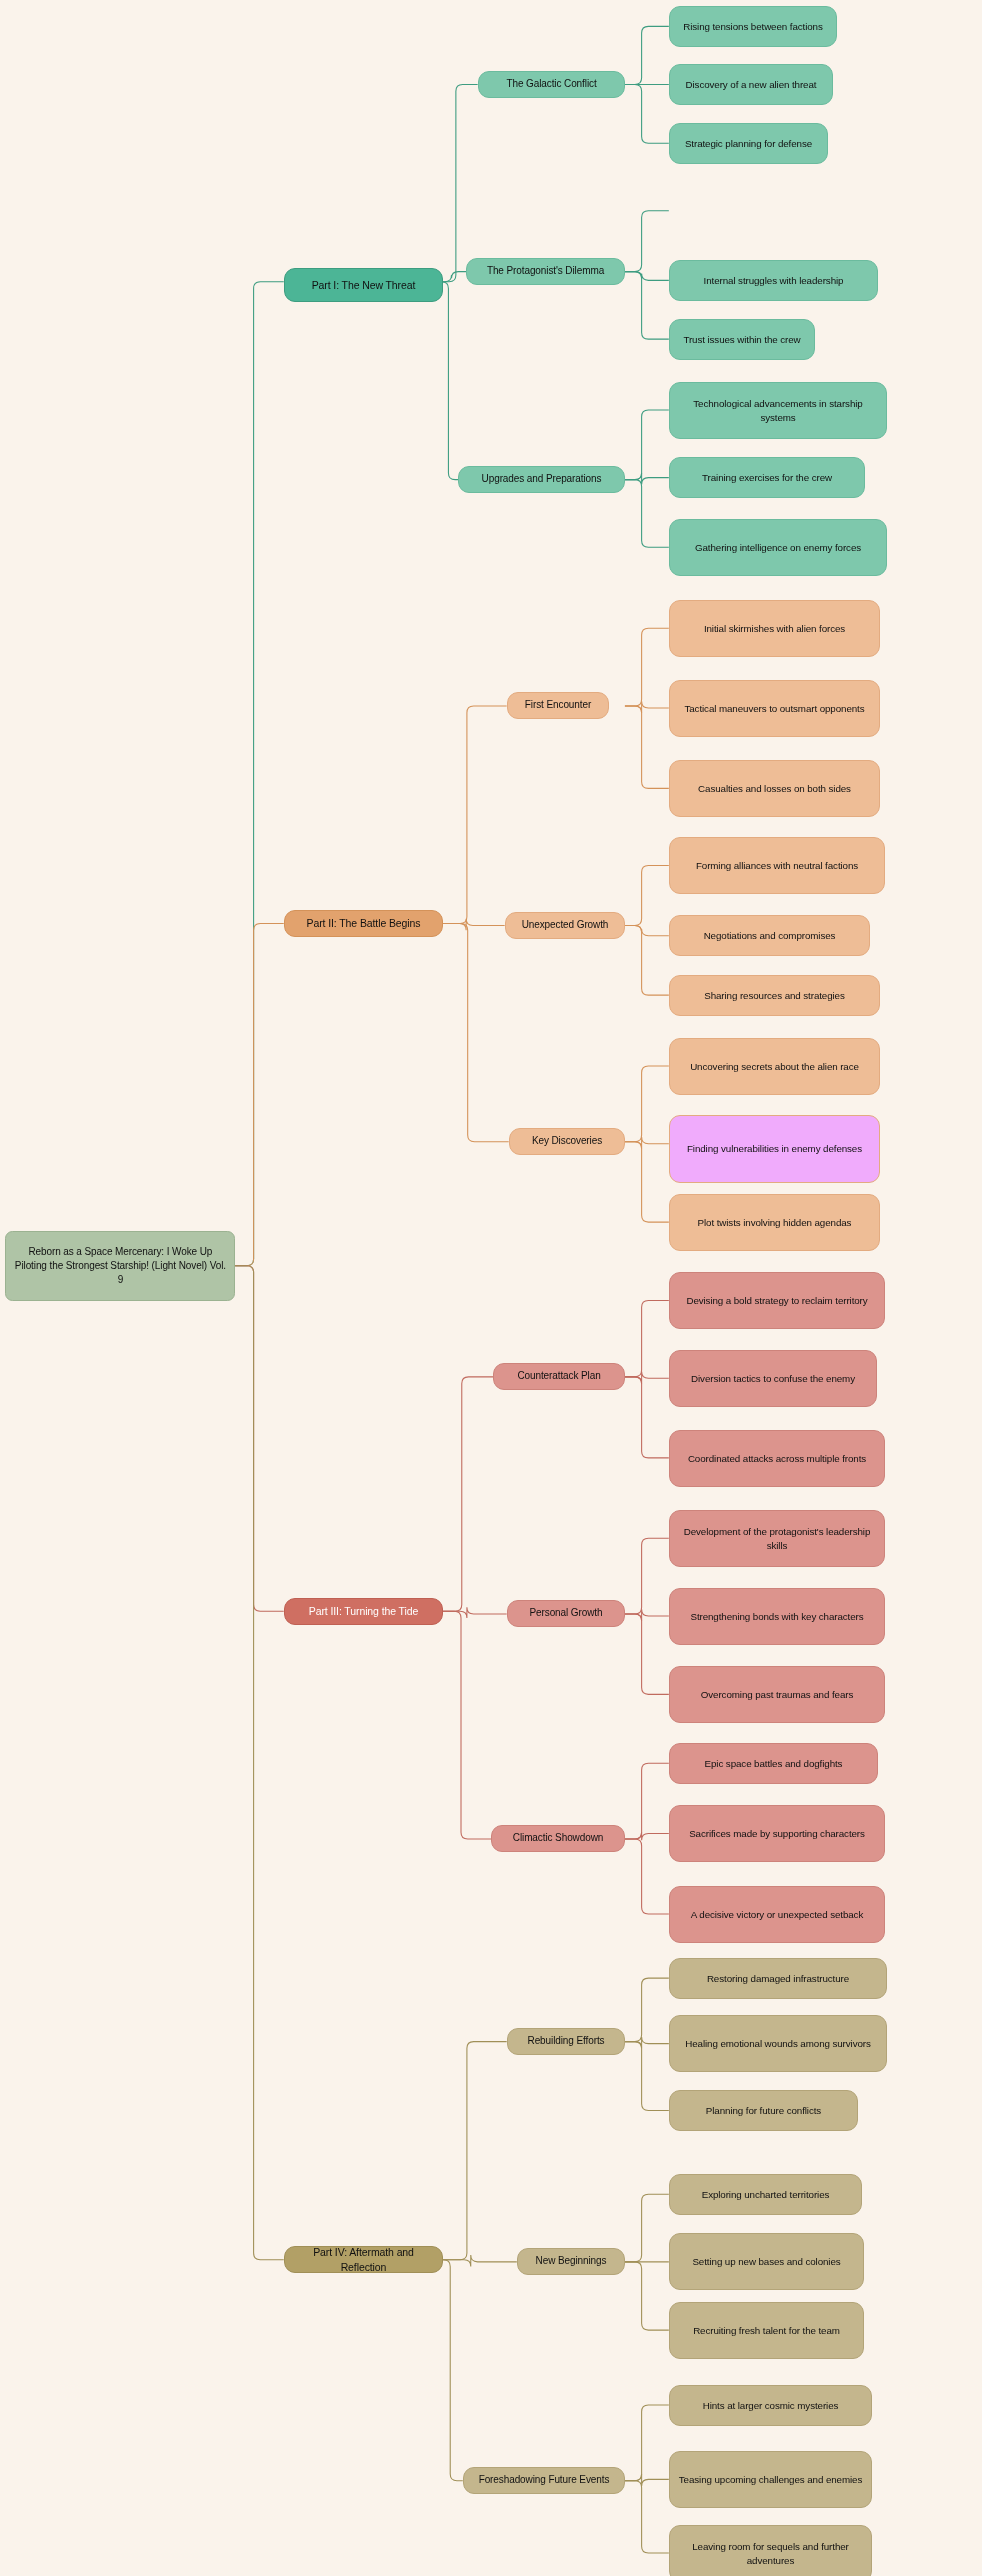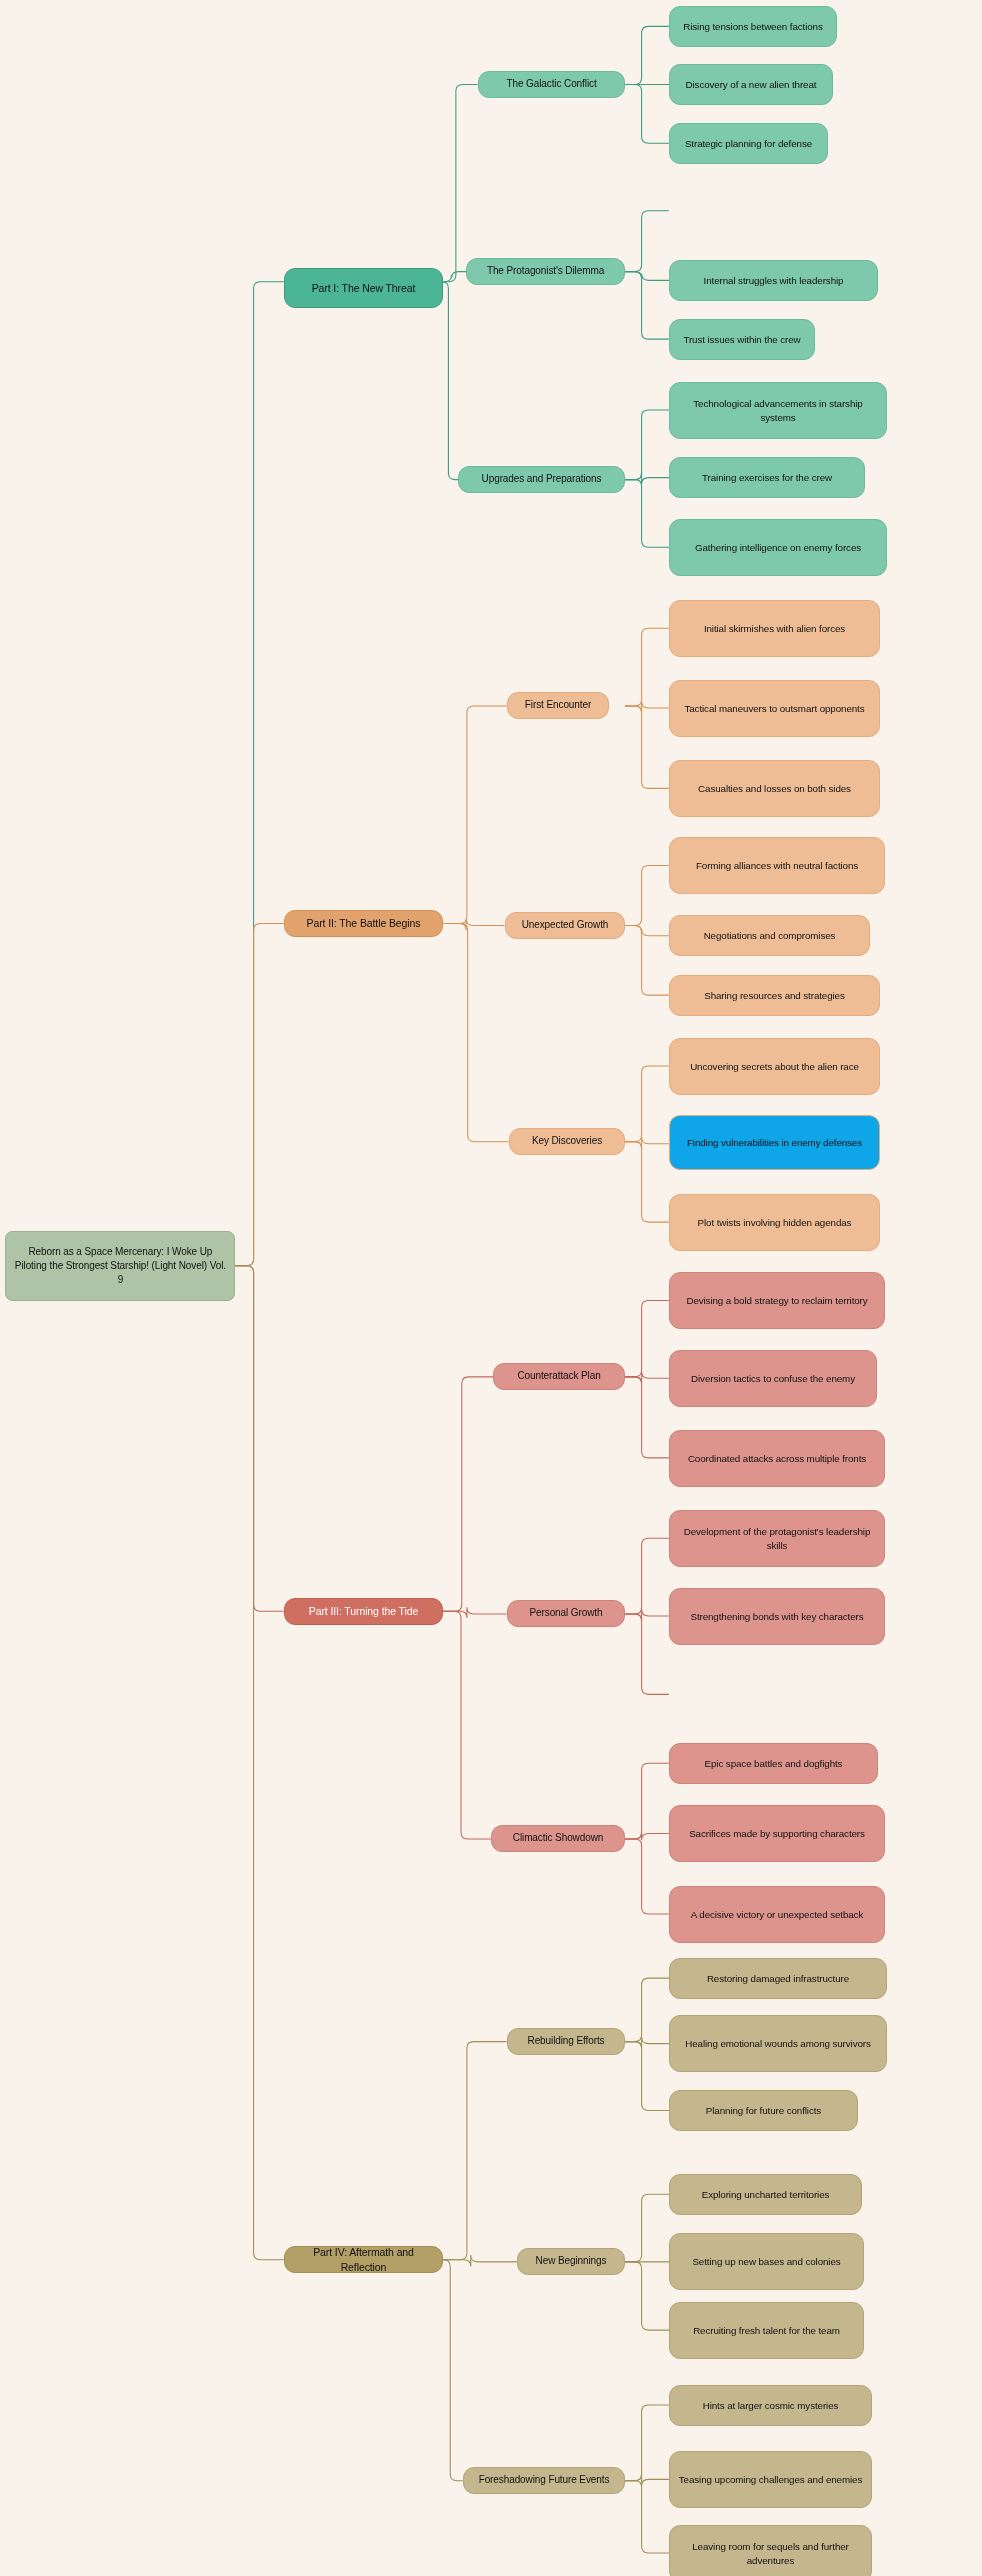--- a/index.html
+++ b/index.html
@@ -100,21 +100,21 @@
       <path d="M 925 3348 L 990 3348" fill="none" stroke="#a08f57" stroke-width="1.6"></path>
       <path d="M 925 3348 L 939.7 3348 Q 949.7 3348 949.7 3358 L 949.7 3439 Q 949.7 3449 959.7 3449 L 990 3449" fill="none" stroke="#a08f57" stroke-width="1.6"></path>
       <path d="M 655 3345 L 656.4 3345 Q 666.4 3345 666.4 3355 L 666.4 3662 Q 666.4 3672 676.4 3672 L 685 3672" fill="none" stroke="#a08f57" stroke-width="1.6"></path>
       <path d="M 925 3672 L 939.7 3672 Q 949.7 3672 949.7 3662 L 949.7 3570 Q 949.7 3560 959.7 3560 L 990 3560" fill="none" stroke="#a08f57" stroke-width="1.6"></path>
       <path d="M 925 3672 L 939.7 3672 Q 949.7 3672 949.7 3662 L 949.7 3680 Q 949.7 3670 959.7 3670 L 990 3670" fill="none" stroke="#a08f57" stroke-width="1.6"></path>
       <path d="M 925 3672 L 939.7 3672 Q 949.7 3672 949.7 3682 L 949.7 3769 Q 949.7 3779 959.7 3779 L 990 3779" fill="none" stroke="#a08f57" stroke-width="1.6"></path>
     </svg>
 <div class="node root" style="left: 5.4px; top: 1231px; width: 230px; height: 70px; background: rgb(175, 196, 166); border: 0.7px solid rgb(155, 178, 145);">
       <span>Reborn as a Space Mercenary: I Woke Up Piloting the Strongest Starship! (Light Novel) Vol. 9</span>
     </div>
-    <div class="node branch" style="left: 284px; top: 268px; width: 159px; height: 40px; background: rgb(76, 181, 150); border: 0.7px solid rgb(61, 156, 128); text-align: center;">
+    <div class="node branch" style="left: 284px; top: 268px; width: 159px; height: 34px; background: rgb(76, 181, 150); border: 0.7px solid rgb(61, 156, 128); text-align: center;">
       <span>Part I: The New Threat</span>
     </div>
     <div class="node sub" style="left: 478px; top: 71px; width: 147px; height: 27px; background: rgb(126, 200, 172); border: 0.7px solid rgb(107, 187, 158);">
       <span>The Galactic Conflict</span>
     </div>
     <div class="node leaf" style="left: 669px; top: 6px; width: 168px; height: 41px; background: rgb(126, 200, 172); border: 0.7px solid rgb(107, 187, 158);">
       <span>Rising tensions between factions</span>
     </div>
     <div class="node leaf" style="left: 669px; top: 64px; width: 164px; height: 41px; background: rgb(126, 200, 172); border: 0.7px solid rgb(107, 187, 158);">
       <span>Discovery of a new alien threat</span>
@@ -169,21 +169,21 @@
     </div>
     <div class="node leaf" style="left: 669px; top: 975px; width: 211px; height: 41px; background: rgb(238, 189, 150); border: 0.7px solid rgb(227, 171, 128);">
       <span>Sharing resources and strategies</span>
     </div>
     <div class="node sub" style="left: 509px; top: 1128px; width: 116px; height: 27px; background: rgb(238, 189, 150); border: 0.7px solid rgb(227, 171, 128);">
       <span>Key Discoveries</span>
     </div>
     <div class="node leaf" style="left: 669px; top: 1038px; width: 211px; height: 57px; background: rgb(238, 189, 150); border: 0.7px solid rgb(227, 171, 128);">
       <span>Uncovering secrets about the alien race</span>
     </div>
-    <div class="node leaf" style="left: 669px; top: 1115px; width: 211px; height: 55px; background: #0ea5e9; border: 0.7px solid rgb(227, 171, 128);">
+    <div class="node leaf" style="left: 669px; top: 1115px; width: 211px; height: 68px; background: #f0abfc; border: 0.7px solid rgb(227, 171, 128);">
       <span>Finding vulnerabilities in enemy defenses</span>
     </div>
     <div class="node leaf" style="left: 669px; top: 1194px; width: 211px; height: 57px; background: rgb(238, 189, 150); border: 0.7px solid rgb(227, 171, 128);">
       <span>Plot twists involving hidden agendas</span>
     </div>
     <div class="node branch white-text" style="left: 284px; top: 1598px; width: 159px; height: 27px; background: rgb(207, 111, 98); border: 0.7px solid rgb(191, 96, 83);">
       <span>Part III: Turning the Tide</span>
     </div>
     <div class="node sub" style="left: 493px; top: 1363px; width: 132px; height: 27px; background: rgb(220, 148, 141); border: 0.7px solid rgb(205, 131, 123);">
       <span>Counterattack Plan</span>
@@ -198,20 +198,23 @@
       <span>Coordinated attacks across multiple fronts</span>
     </div>
     <div class="node sub" style="left: 507px; top: 1600px; width: 118px; height: 27px; background: rgb(220, 148, 141); border: 0.7px solid rgb(205, 131, 123);">
       <span>Personal Growth</span>
     </div>
     <div class="node leaf" style="left: 669px; top: 1510px; width: 216px; height: 57px; background: rgb(220, 148, 141); border: 0.7px solid rgb(205, 131, 123);">
       <span>Development of the protagonist's leadership skills</span>
     </div>
     <div class="node leaf" style="left: 669px; top: 1588px; width: 216px; height: 57px; background: rgb(220, 148, 141); border: 0.7px solid rgb(205, 131, 123);">
       <span>Strengthening bonds with key characters</span>
+    </div>
+    <div class="node leaf" style="left: 669px; top: 1666px; width: 216px; height: 57px; background: rgb(220, 148, 141); border: 0.7px solid rgb(205, 131, 123);">
+      <span>Overcoming past traumas and fears</span>
     </div>
     <div class="node sub" style="left: 491px; top: 1825px; width: 134px; height: 27px; background: rgb(220, 148, 141); border: 0.7px solid rgb(205, 131, 123);">
       <span>Climactic Showdown</span>
     </div>
     <div class="node leaf" style="left: 669px; top: 1743px; width: 209px; height: 41px; background: rgb(220, 148, 141); border: 0.7px solid rgb(205, 131, 123);">
       <span>Epic space battles and dogfights</span>
     </div>
     <div class="node leaf" style="left: 669px; top: 1805px; width: 216px; height: 57px; background: rgb(220, 148, 141); border: 0.7px solid rgb(205, 131, 123);">
       <span>Sacrifices made by supporting characters</span>
     </div>

